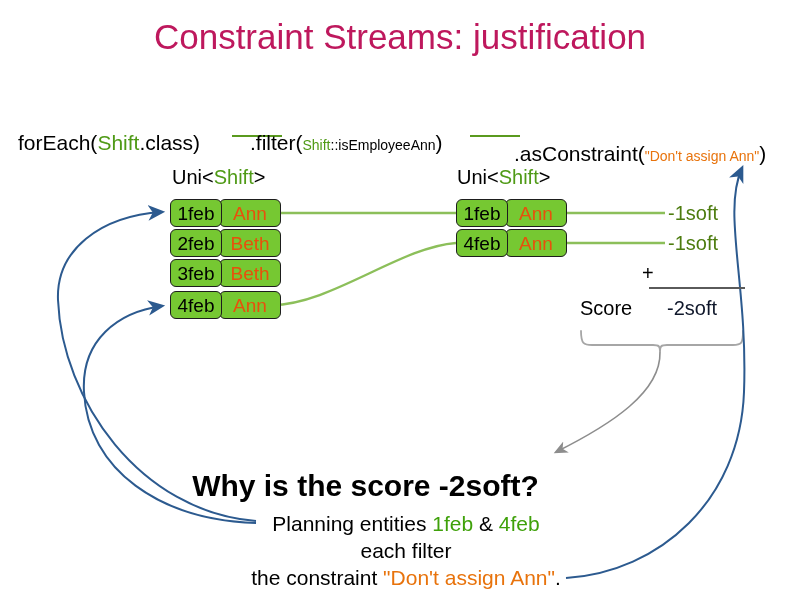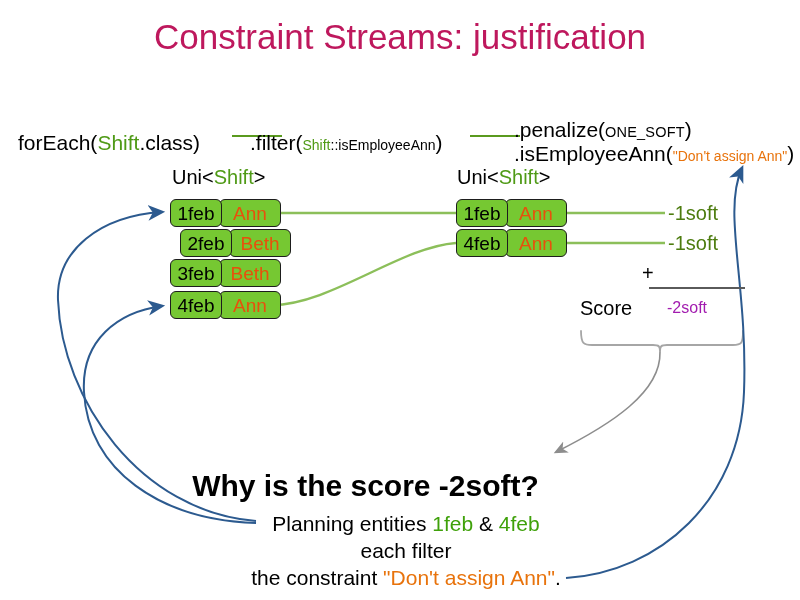--- a/index.html
+++ b/index.html
@@ -146,23 +146,23 @@
     top: 296px;
     font-size: 20px;
     line-height: 24px;
     color: #000;
     white-space: nowrap;
   }
   #score-total {
     position: absolute;
     left: 667px;
     top: 296px;
-    font-size: 16px;
-    line-height: 24px;
-    color: #a21caf;
+    font-size: 20px;
+    line-height: 24px;
+    color: #0f172a;
     white-space: nowrap;
   }
 
   
   #why {
     position: absolute;
     left: 0;
     top: 468px;
     width: 731px;
     text-align: center;
@@ -222,33 +222,32 @@
 
     <path d="M566,578 C660,572 740,500 744,392 C748,284 722,212 742,168" stroke="#2c5a8f" stroke-width="2" fill="none" marker-end="url(#blue-head)"></path>
   </svg>
 
   <div id="title">Constraint Streams: justification</div>
 
   <div class="code" id="code-foreach"><span>forEach(</span><span class="g">Shift</span><span>.class)</span></div>
 
   <div class="code" id="code-filter"><span>.filter(</span><span class="g small">Shift</span><span class="small">::isEmployeeAnn</span><span>)</span></div>
 
-  <div class="code" id="code-pen"><span>.penalize(</span><span class="smallcaps">ONE_SOFT</span><span>)</span></div>
-
-  <div class="code" id="code-ascon"><span>.isEmployeeAnn(</span><span class="o small">"Don't assign Ann"</span><span>)</span></div>
+
+  <div class="code" id="code-ascon"><span>.asConstraint(</span><span class="o small">"Don't assign Ann"</span><span>)</span></div>
 
   <div class="uni" id="uni-left"><span>Uni&lt;</span><span class="g">Shift</span><span>&gt;</span></div>
 
   <div class="uni" id="uni-right"><span>Uni&lt;</span><span class="g">Shift</span><span>&gt;</span></div>
 
   <div class="card" style="left:170px; top:199px;">
     <div class="cell date">1feb</div>
     <div class="cell name">Ann</div>
   </div>
-  <div class="card" style="left:180px; top:229px;">
+  <div class="card" style="left:170px; top:229px;">
     <div class="cell date">2feb</div>
     <div class="cell name">Beth</div>
   </div>
   <div class="card" style="left:170px; top:259px;">
     <div class="cell date">3feb</div>
     <div class="cell name">Beth</div>
   </div>
   <div class="card" style="left:170px; top:291px;">
     <div class="cell date">4feb</div>
     <div class="cell name">Ann</div>

